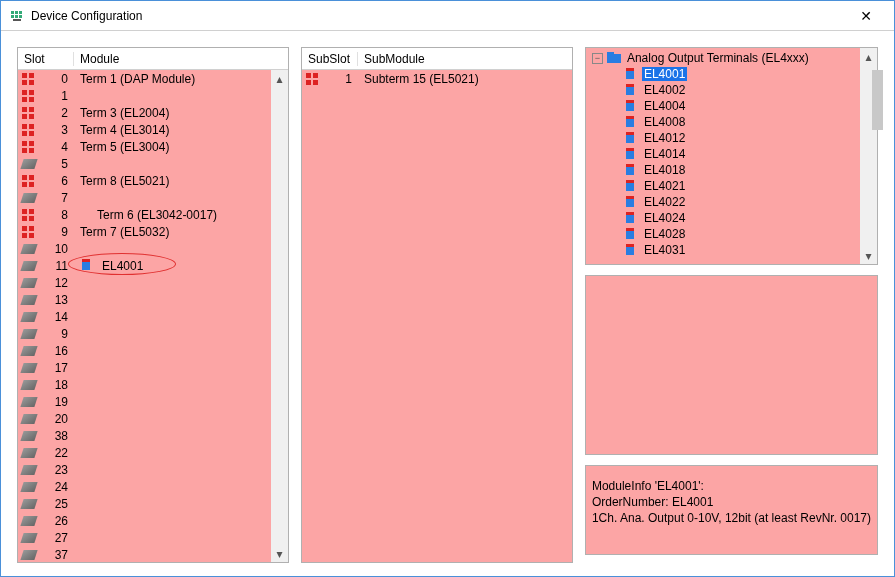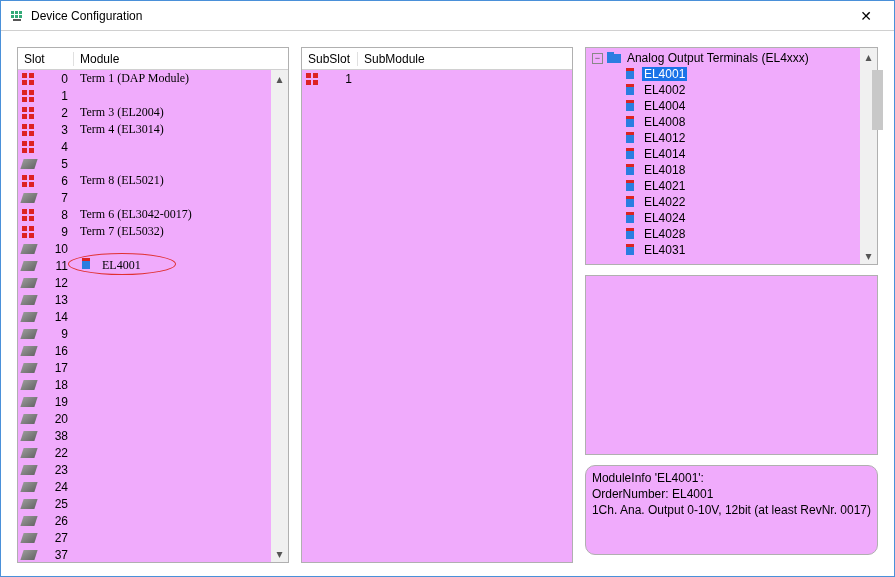--- a/index.html
+++ b/index.html
@@ -3,33 +3,33 @@
 <meta charset="utf-8">
 <style>
   * { box-sizing: border-box; }
   html, body { margin: 0; padding: 0; font-family: "Segoe UI", Tahoma, sans-serif; font-size: 12px; color: #000; background: #fff; }
   .window { width: 895px; height: 577px; border: 1px solid #4a90d9; background: #fff; display: flex; flex-direction: column; }
   .titlebar { height: 30px; display: flex; align-items: center; padding: 0 8px; border-bottom: 1px solid #d0d0d0; }
   .titlebar .icon { width: 16px; height: 16px; margin-right: 6px; display: flex; align-items: center; justify-content: center; }
   .titlebar .title { flex: 1; font-size: 12px; }
   .titlebar .close { width: 40px; height: 30px; display: flex; align-items: center; justify-content: center; font-size: 14px; cursor: pointer; }
   .content { flex: 1; display: flex; gap: 12px; padding: 16px; }
-  .panel { border: 1px solid #b0b0b0; background: #f0abfc; position: relative; display: flex; flex-direction: column; }
+  .panel { border: 1px solid #b0b0b0; background: #fca5a5; position: relative; display: flex; flex-direction: column; }
   .panel.left { width: 280px; height: 516px; }
   .panel.mid  { width: 280px; height: 516px; }
   .rightcol { display: flex; flex-direction: column; gap: 10px; }
   .header-row { display: flex; height: 22px; border-bottom: 1px solid #d0d0d0; align-items: center; background: #fff; }
   .header-row .colA { width: 56px; padding-left: 6px; border-right: 1px solid #e0e0e0; }
   .header-row .colB { flex: 1; padding-left: 6px; }
   .header-row .scrollspace { width: 17px; background: #f0f0f0; }
   .rows { flex: 1; overflow: hidden; position: relative; }
   .row { display: flex; height: 17px; align-items: center; }
   .row .slotcell { width: 56px; display: flex; align-items: center; padding-left: 4px; }
   .row .slotnum { margin-left: auto; margin-right: 6px; }
-  .row .modcell { flex: 1; padding-left: 6px; display: flex; position: relative; font-family: Liberation Serif, serif; }
+  .row .modcell { flex: 1; padding-left: 6px; display: flex; position: relative; }
   .row .graybar { position: absolute; right: 0; top: 1px; bottom: 1px; width: 58px; background: #c8c8c8; }
   .icon-red { width: 12px; height: 12px; display: inline-block; }
   .icon-red svg rect { fill: #d22; }
   .icon-gray-slot { width: 14px; height: 10px; background: linear-gradient(135deg,#999,#666); transform: skewX(-18deg); display: inline-block; }
   .ellipse { position: absolute; border: 1.5px solid #e03030; border-radius: 50%; width: 108px; height: 22px; left: 50px; top: 183px; pointer-events: none; }
   
   .subrows .row .slotcell { width: 56px; }
   .subrows .row .modcell { flex: 1; }
   
   .tree-panel { height: 218px; }
@@ -41,21 +41,21 @@
   .tree-row.child { padding-left: 36px; }
   .tree-row .label { padding: 0 2px; }
   .tree-row.selected .label { background: #1a73e8; color: #fff; }
   .tree-expander { width: 11px; height: 11px; border: 1px solid #888; display: flex; align-items:center; justify-content:center; font-size:9px; line-height:1; margin-right: 4px; color:#555; }
   .tree-icon { width: 14px; height: 12px; margin-right: 4px; display: inline-flex; align-items: center; }
   .tree-icon svg rect.body { fill: #2a7de1; }
   .tree-icon svg rect.top  { fill: #d22; }
   
   .detail-panel { height: 180px; }
   
-  .info-panel { height: 90px; padding: 4px 6px; font-size: 12px; line-height: 1.35; border-radius: 10px; }
+  .info-panel { height: 90px; padding: 12px 6px; font-size: 12px; line-height: 1.35; }
   .info-panel .line { white-space: pre; }
   
   .left .vscroll { position:absolute; right:0; top:22px; bottom:0; width:17px; background:#f0f0f0; display:flex; flex-direction:column; align-items:center; }
   .left .vscroll .arrow { height:17px; width:100%; display:flex; align-items:center; justify-content:center; color:#555; }
   .left .vscroll .thumb { flex:1; margin:1px 3px; background:#c8c8c8; }
   .mid .body { flex:1; }
 </style>
 </head>
 <body>
 
@@ -144,20 +144,23 @@
           <div class="row">
             <div class="slotcell">
               <span class="icon-red"><svg width="12" height="12">
                   <rect x="0" y="0" width="5" height="5"></rect>
                   <rect x="7" y="0" width="5" height="5"></rect>
                   <rect x="0" y="7" width="5" height="5"></rect>
                   <rect x="7" y="7" width="5" height="5"></rect>
                 </svg></span>
               <span class="slotnum">4</span>
             </div>
+            <div class="modcell">
+              <span style="margin-left:0">Term 5 (EL3004)</span>
+            </div>
           </div>
           <div class="row">
             <div class="slotcell">
               <span class="icon-gray-slot"></span>
               <span class="slotnum">5</span>
             </div>
             <div class="modcell">
               <span style="margin-left:0"></span>
               <span class="graybar"></span>
             </div>
@@ -190,21 +193,21 @@
             <div class="slotcell">
               <span class="icon-red"><svg width="12" height="12">
                   <rect x="0" y="0" width="5" height="5"></rect>
                   <rect x="7" y="0" width="5" height="5"></rect>
                   <rect x="0" y="7" width="5" height="5"></rect>
                   <rect x="7" y="7" width="5" height="5"></rect>
                 </svg></span>
               <span class="slotnum">8</span>
             </div>
             <div class="modcell">
-              <span style="margin-left:0">Term 6 (EL3042-0017)</span>
+              <span style="margin-left:17px">Term 6 (EL3042-0017)</span>
             </div>
           </div>
           <div class="row">
             <div class="slotcell">
               <span class="icon-red"><svg width="12" height="12">
                   <rect x="0" y="0" width="5" height="5"></rect>
                   <rect x="7" y="0" width="5" height="5"></rect>
                   <rect x="0" y="7" width="5" height="5"></rect>
                   <rect x="7" y="7" width="5" height="5"></rect>
                 </svg></span>
@@ -425,20 +428,23 @@
       <div class="body subrows" id="subslot-rows">
           <div class="row">
             <div class="slotcell">
               <span class="icon-red"><svg width="12" height="12">
                   <rect x="0" y="0" width="5" height="5"></rect>
                   <rect x="7" y="0" width="5" height="5"></rect>
                   <rect x="0" y="7" width="5" height="5"></rect>
                   <rect x="7" y="7" width="5" height="5"></rect>
                 </svg></span>
               <span class="slotnum">1</span>
+            </div>
+            <div class="modcell">
+              <span>Subterm 15 (EL5021)</span>
             </div>
           </div>
         </div>
     </div>
 
     <div class="rightcol">
       <div class="panel tree-panel">
         <div class="tree-body" id="tree-body">
             <div class="tree-row">
               <span class="tree-expander">−</span>

